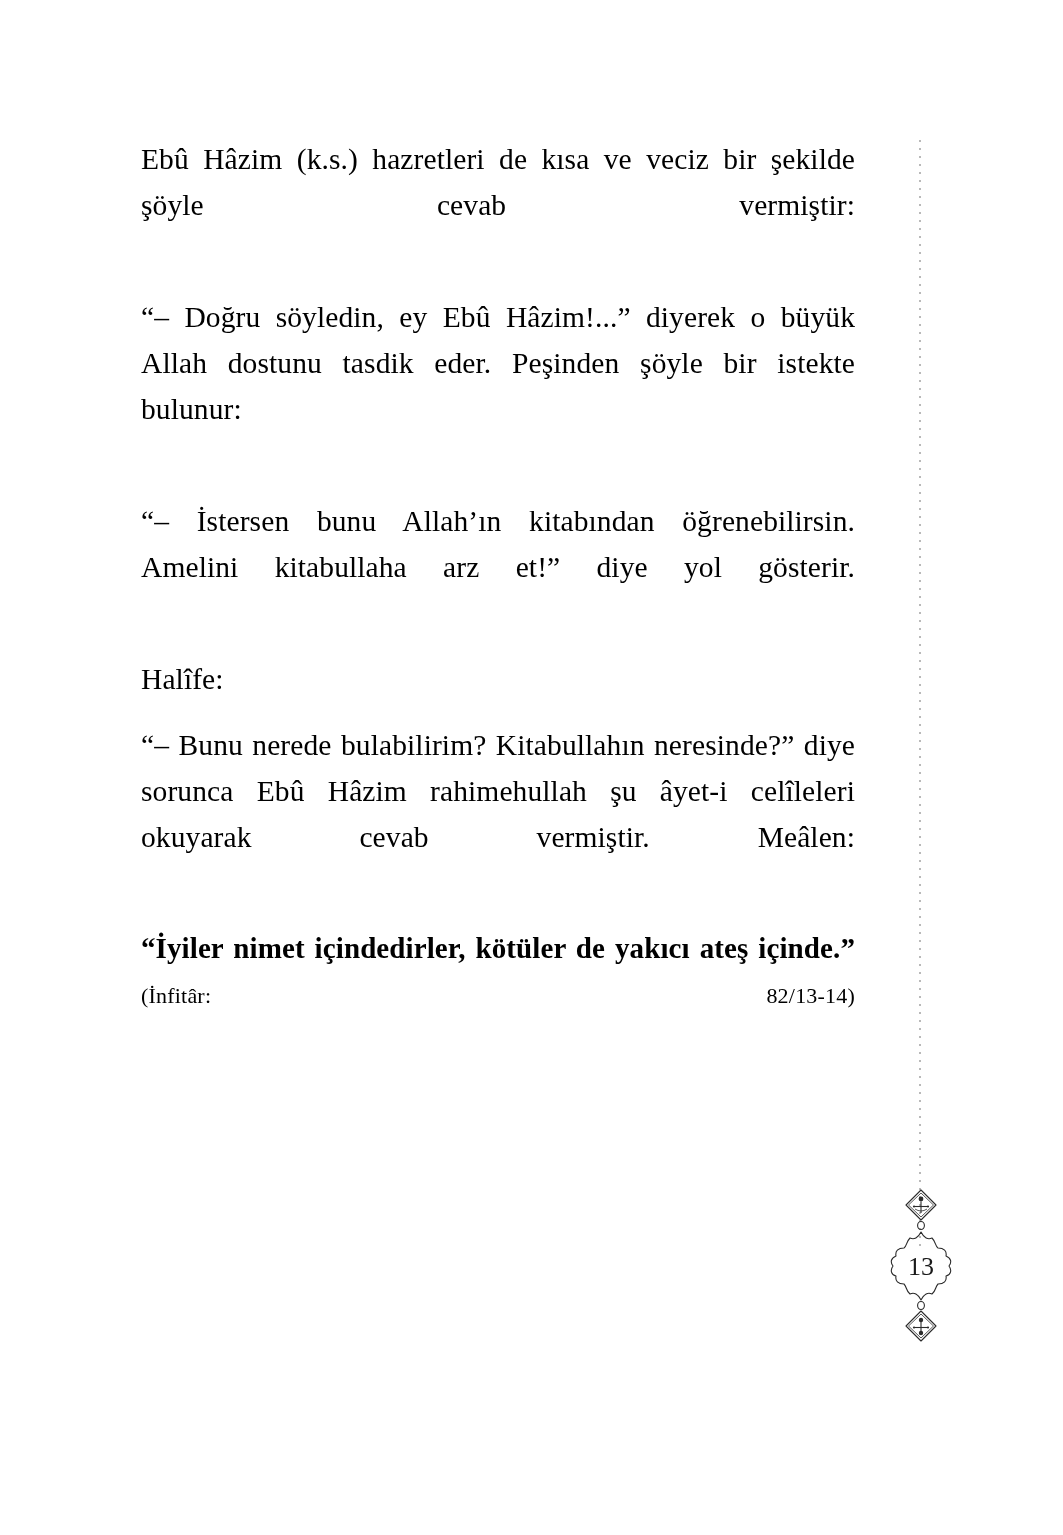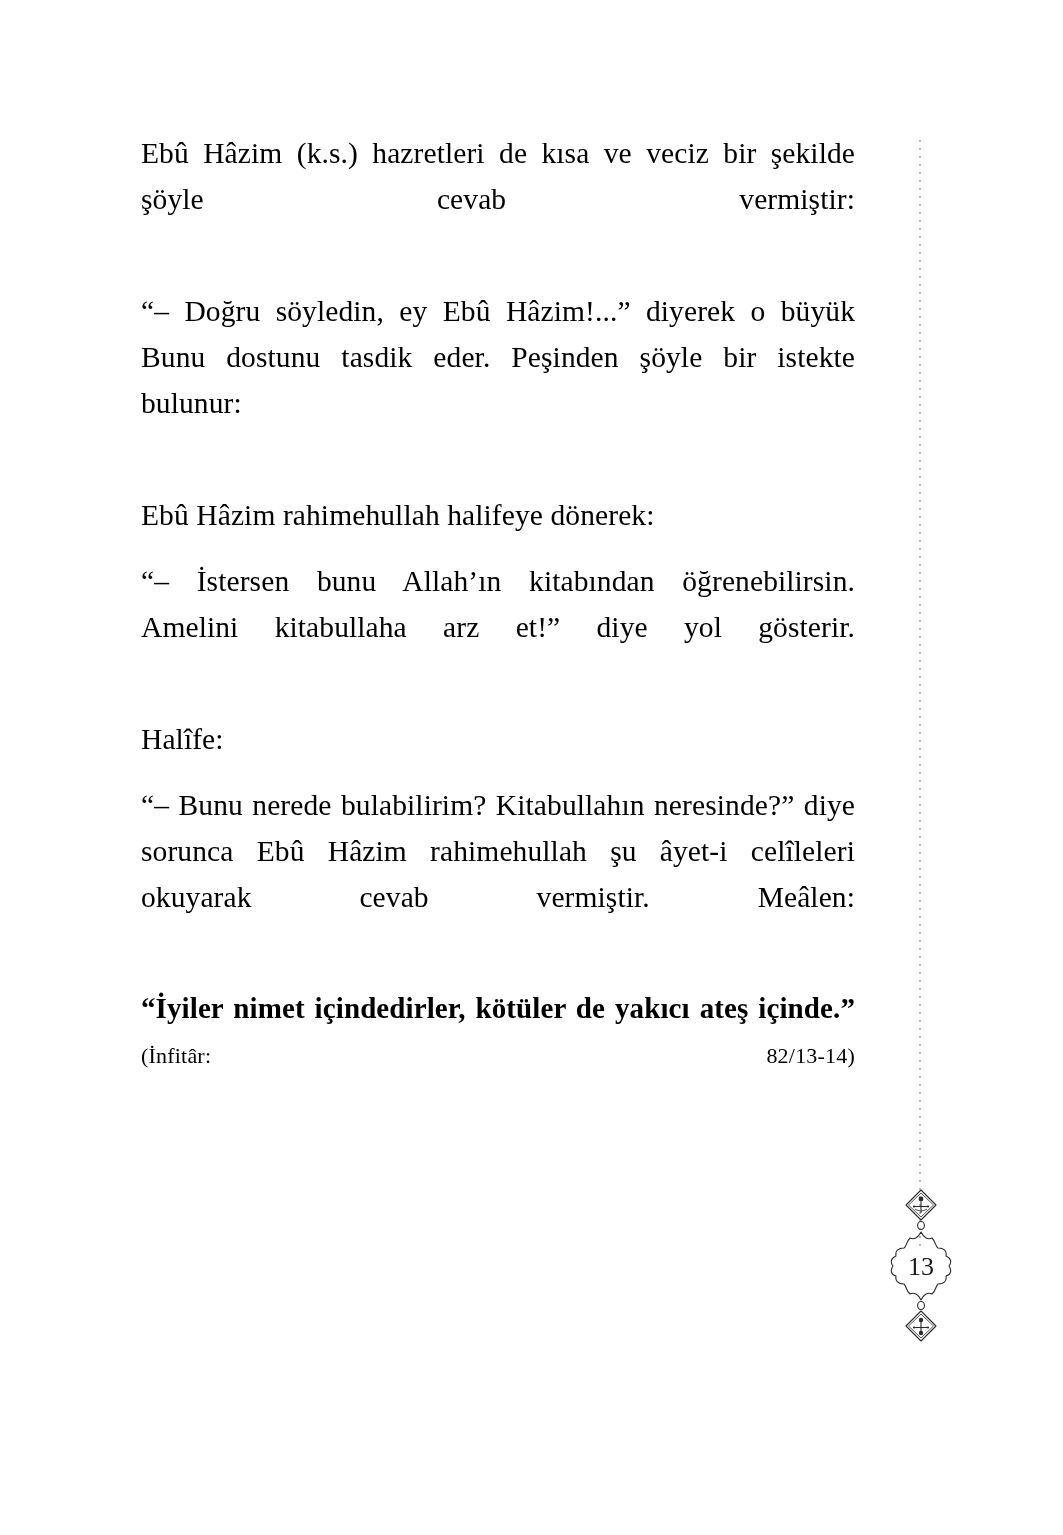--- a/index.html
+++ b/index.html
@@ -27,21 +27,21 @@
     left: 141px;
     top: 126px;
     width: 714px;
   }
 
   .para {
     font-size: 29.5px;
     line-height: 46px;
     text-align: justify;
     text-justify: inter-word;
-    margin: 4px 0 20px 0;
+    margin: 10px 0 20px 0;
     hyphens: manual;
     -webkit-hyphens: manual;
     letter-spacing: 0.1px;
   }
 
   
   .para::after {
     content: "";
     display: inline-block;
     width: 100%;
@@ -111,24 +111,23 @@
 <body>
 
 <div class="page">
 
   <div class="text-column">
 
     <p class="para">Ebû Hâzim (k.s.) hazretleri de kısa ve veciz bir şekilde şöyle cevab vermiştir:</p>
 
 
 
-    <p class="para">“– Doğru söyledin, ey Ebû Hâzim!...” diyerek o büyük Bunu dostunu tasdik eder. Peşinden şöyle bir istekte bulunur:</p>
+    <p class="para">“– Doğru söyledin, ey Ebû Hâzim!...” diyerek o büyük Allah dostunu tasdik eder. Peşinden şöyle bir istekte bulunur:</p>
 
 
-    <p class="para no-justify">Ebû Hâzim rahimehullah halifeye dönerek:</p>
 
     <p class="para">“– İstersen bunu Allah’ın kitabından öğrenebilirsin. Amelini kitabullaha arz et!” diye yol gösterir.</p>
 
     <p class="para no-justify">Halîfe:</p>
 
     <p class="para">“– Bunu nerede bulabilirim? Kitabullahın neresinde?” diye sorunca Ebû Hâzim rahimehullah şu âyet-i celîleleri okuyarak cevab vermiştir. Meâlen:</p>
 
     <p class="para bold-quote"><span>“İyiler nimet içindedirler, kötüler de yakıcı ateş içinde.”</span> <span class="citation">(İnfitâr: 82/13-14)</span></p>
 
   </div>

